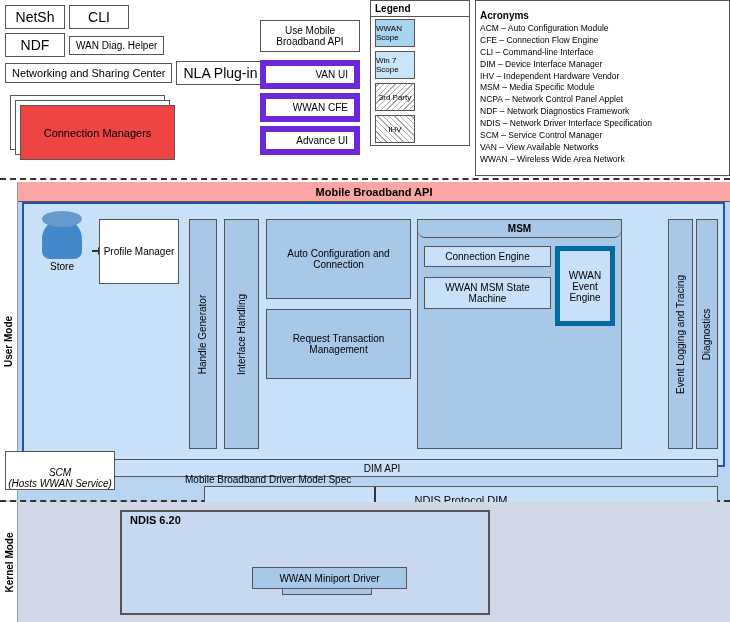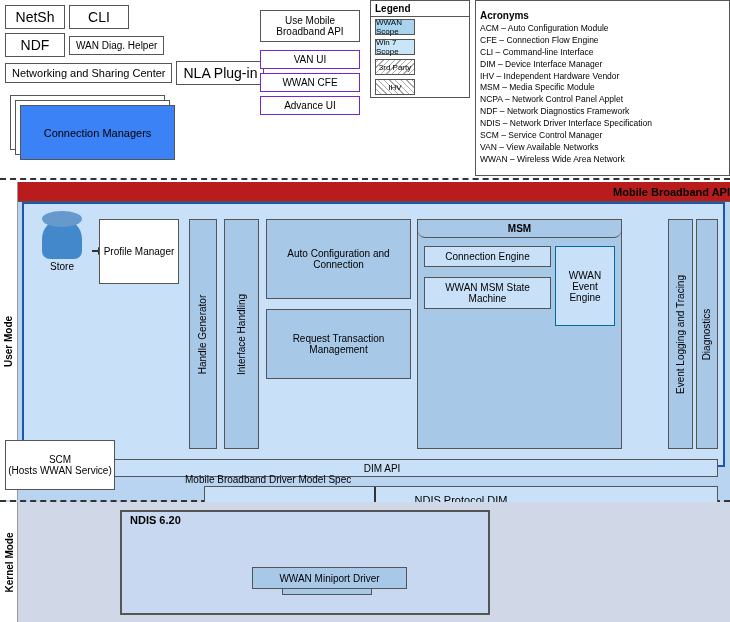--- a/index.html
+++ b/index.html
@@ -68,47 +68,47 @@
       background: #fff;
       width: 155px;
       height: 55px;
       display: flex;
       align-items: center;
       justify-content: center;
       font-size: 11px;
     }
     .cm-layer-1 { top: 0; left: 0; }
     .cm-layer-2 { top: 5px; left: 5px; }
-    .cm-layer-3 { top: 10px; left: 10px; background: #3b82f6; }
+    .cm-layer-3 { top: 10px; left: 10px; background: #ef4444; }
 
     
     .middle-tools {
       position: absolute;
-      top: 10px; left: 260px;
+      top: 20px; left: 260px;
       width: 115px;
     }
     .use-mobile-box {
       border: 1px solid #555;
       background: #fff;
       padding: 4px 6px;
       text-align: center;
       font-size: 10px;
       margin-bottom: 8px;
       width: 100px;
     }
     .wwan-tools {
       display: flex;
       flex-direction: column;
       gap: 4px;
     }
     .wwan-tool-box {
-      border: 1px solid #6d28d9;
+      border: 6px solid #6d28d9;
       background: #fff;
       padding: 3px 6px;
-      text-align: center;
+      text-align: right;
       font-size: 10px;
       width: 100px;
     }
 
     
     .legend-area {
       position: absolute;
       top: 0; left: 370px;
       width: 100px;
       border: 1px solid #555;
@@ -122,21 +122,21 @@
     }
     .legend-item {
       display: flex;
       align-items: center;
       padding: 2px 4px;
       gap: 4px;
       font-size: 9px;
     }
     .legend-box {
       width: 40px;
-      height: 16px;
+      height: 28px;
       border: 1px solid #555;
       flex-shrink: 0;
       display: flex;
       align-items: center;
       justify-content: center;
       font-size: 9px;
     }
     .legend-box-wwan { background: #a8d4f0; }
     .legend-box-win7 { background: #c8e6f8; }
     .legend-box-3party {
@@ -194,25 +194,25 @@
       transform: rotate(-90deg);
       white-space: nowrap;
       font-size: 10px;
       font-weight: bold;
     }
 
     .mobile-broadband-api-bar {
       position: absolute;
       top: 0; left: 18px; right: 0;
       height: 20px;
-      background: #b91c1c;
+      background: #fca5a5;
       border-bottom: 1px solid #555;
       display: flex;
       align-items: center;
-      justify-content: flex-end;
+      justify-content: center;
       font-size: 11px;
       font-weight: bold;
     }
 
     
     .main-content-box {
       position: absolute;
       top: 20px; left: 22px; right: 5px;
       height: 265px;
       border: 2px solid #2255aa;
@@ -362,21 +362,21 @@
       gap: 6px;
     }
     .msm-inner-box {
       border: 1px solid #555;
       background: #c8e0f8;
       padding: 4px;
       text-align: center;
       font-size: 10px;
     }
     .wwan-event-box {
-      border: 1px solid #0369a1;
+      border: 5px solid #0369a1;
       background: #c8e0f8;
       padding: 4px;
       text-align: center;
       font-size: 10px;
       width: 60px;
       height: 80px;
       display: flex;
       align-items: center;
       justify-content: center;
     }
@@ -448,28 +448,29 @@
       position: absolute;
       top: 280px; left: 22px;
       font-size: 11px;
     }
 
     
     .scm-box {
       position: absolute;
       bottom: 10px; left: 5px;
       width: 110px;
-      height: 50px;
-      border: 1px solid #555;
-      background: #fff;
-      display: flex;
-      align-items: center;
-      justify-content: center;
-      text-align: center;
-      font-size: 10px;
+      height: 39px;
+      border: 1px solid #555;
+      background: #fff;
+      display: flex;
+      align-items: flex-end;
+      justify-content: center;
+      text-align: center;
+      font-size: 10px;
+      font-style: italic;
     }
 
     
     .kernel-mode-section {
       position: absolute;
       top: 502px; left: 0; right: 0;
       height: 120px;
       background: #d0d8e8;
     }
 

